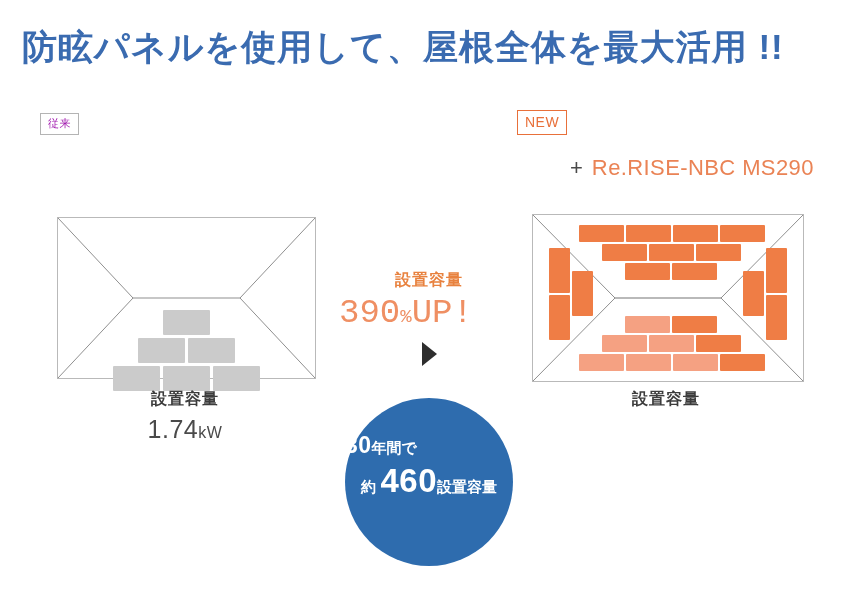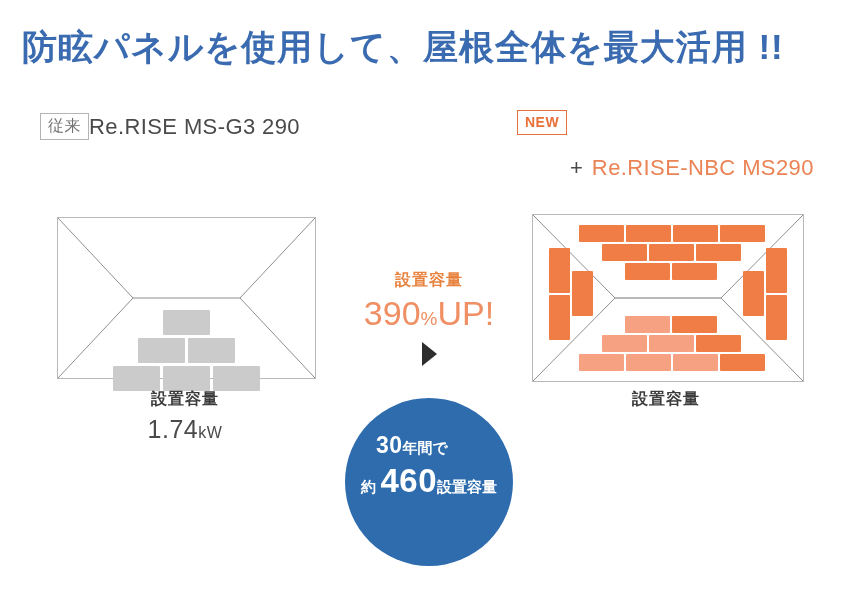--- a/index.html
+++ b/index.html
@@ -17,26 +17,26 @@
     color:#3a6bb0;letter-spacing:1px;white-space:nowrap;
   }
 
   
   .label-row{position:absolute;display:flex;align-items:center;white-space:nowrap;}
   .label-left{left:40px;top:113px;}
   .label-right{left:517px;top:110px;}
   .label-right2{left:570px;top:155px;}
 
   .badge{
-    display:inline-block;border:1px solid #b4b4b4;color:#737373;
-    font-size:16px;line-height:1;padding:4px 7px 5px;margin-right:0;
+    display:inline-block;border:1px solid #b4b4b4;color:#a21caf;
+    font-size:11px;line-height:1;padding:4px 7px 5px;margin-right:27px;
     letter-spacing:0.5px;
   }
   .badge-new{
-    border:1px solid #e8703a;color:#e8703a;font-weight:bold;
+    border:1px solid #e8703a;color:#e8703a;font-weight:normal;
     font-size:14px;padding:3px 7px 4px;margin-right:12px;letter-spacing:0.5px;
   }
   .prod-name{font-size:22px;color:#4a4a4a;letter-spacing:0.4px;}
   .prod-name-o{font-size:22px;color:#ea8355;letter-spacing:0.4px;}
   .plus{font-size:22px;color:#4a4a4a;margin-right:9px;}
 
   
   .roof{position:absolute;border:1px solid #b9b9b9;background:#ffffff;}
   .roof-left{left:57px;top:217px;width:257px;height:160px;}
   .roof-right{left:532px;top:214px;width:270px;height:166px;}
@@ -54,35 +54,35 @@
   .cap-title{font-size:16px;font-weight:bold;color:#3c3c3c;letter-spacing:1px;}
   .cap-value{font-size:25px;color:#4a4a4a;margin-top:5px;letter-spacing:0.5px;}
   .cap-unit{font-size:16px;}
 
   
   .center-title{
     position:absolute;left:339px;top:270px;width:180px;text-align:center;
     font-size:16px;font-weight:bold;color:#e8823f;letter-spacing:1px;
   }
   .center-pct{
-    position:absolute;left:339px;top:294px;width:180px;text-align:center;
-    font-size:34px;color:#ef8f63;letter-spacing:0px;white-space:nowrap;
+    position:absolute;left:339px;top:294px;width:180px;
+    font-size:34px;color:#ef8f63;letter-spacing:0px;white-space:nowrap;font-family:Liberation Mono, monospace;
   }
   .center-pct .sm{font-size:19px;}
   .tri{
     position:absolute;left:422px;top:342px;width:0;height:0;
     border-top:12px solid transparent;border-bottom:12px solid transparent;
     border-left:15px solid #2e2e2e;
   }
   .circle{
     position:absolute;left:345px;top:398px;width:168px;height:168px;
     border-radius:50%;background:#2e6cae;
   }
   .circ-l1{
-    position:absolute;left:328px;top:432px;width:168px;text-align:center;
+    position:absolute;left:345px;top:432px;width:168px;
     color:#ffffff;font-weight:bold;white-space:nowrap;
   }
   .circ-l1 .big{font-size:23px;letter-spacing:0.5px;}
   .circ-l1 .sm{font-size:15px;}
   .circ-l2{
     position:absolute;left:345px;top:462px;width:168px;text-align:center;
     color:#ffffff;font-weight:bold;white-space:nowrap;
   }
   .circ-l2 .pre{font-size:15px;}
   .circ-l2 .big{font-size:33px;letter-spacing:0.5px;}
@@ -90,21 +90,20 @@
 </style>
 </head>
 <body>
 
 <div class="stage">
 
   <div class="headline">防眩パネルを使用して、屋根全体を最大活用 !!</div>
 
   <div class="label-row label-left">
     <span class="badge">従来</span>
-    <span class="prod-name">Re.RISE MS-G3 290</span>
   </div>
 
   <div class="label-row label-right">
     <span class="badge-new">NEW</span>
   </div>
   <div class="label-row label-right2">
     <span class="plus">+</span>
     <span class="prod-name-o">Re.RISE-NBC MS290</span>
   </div>
 

